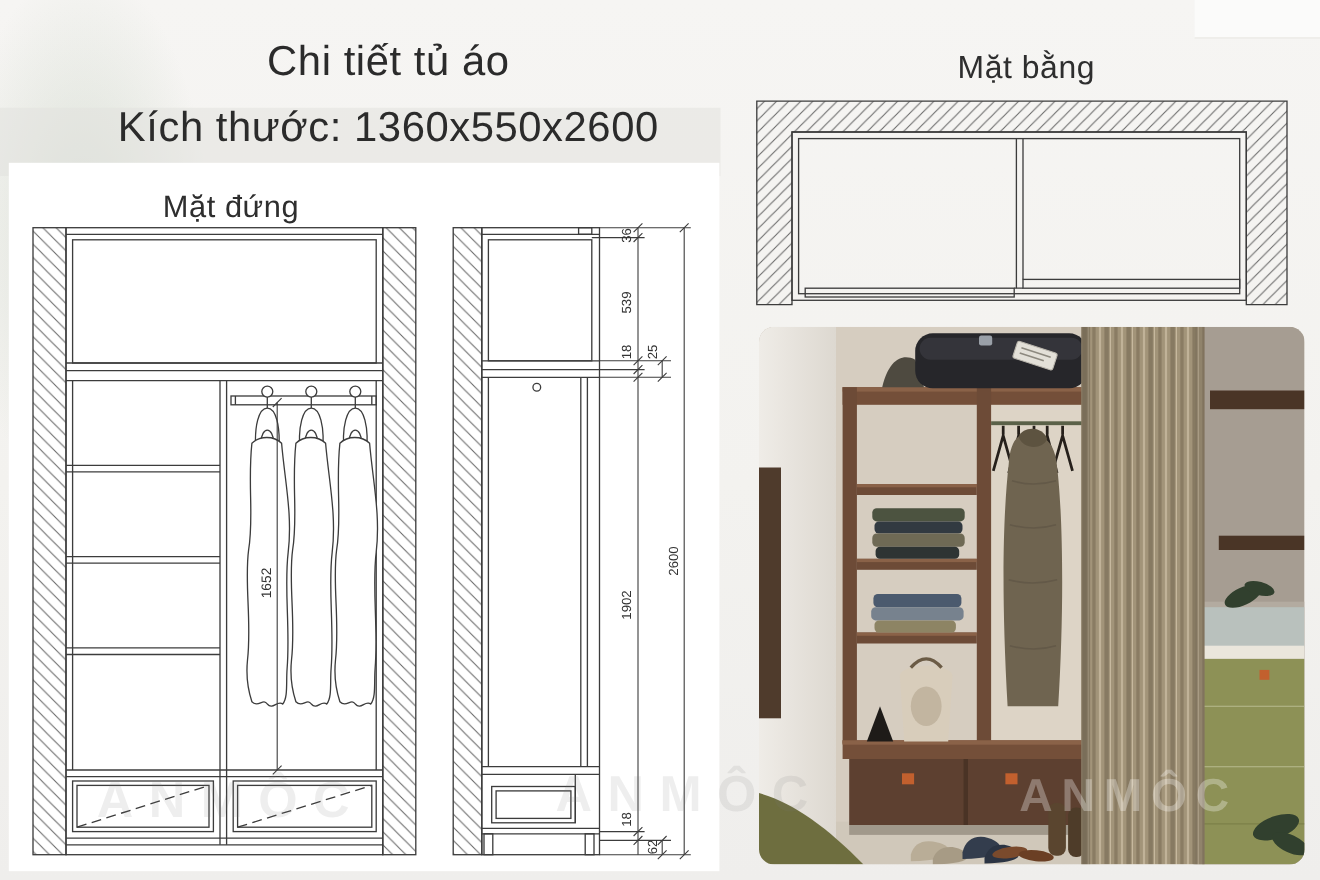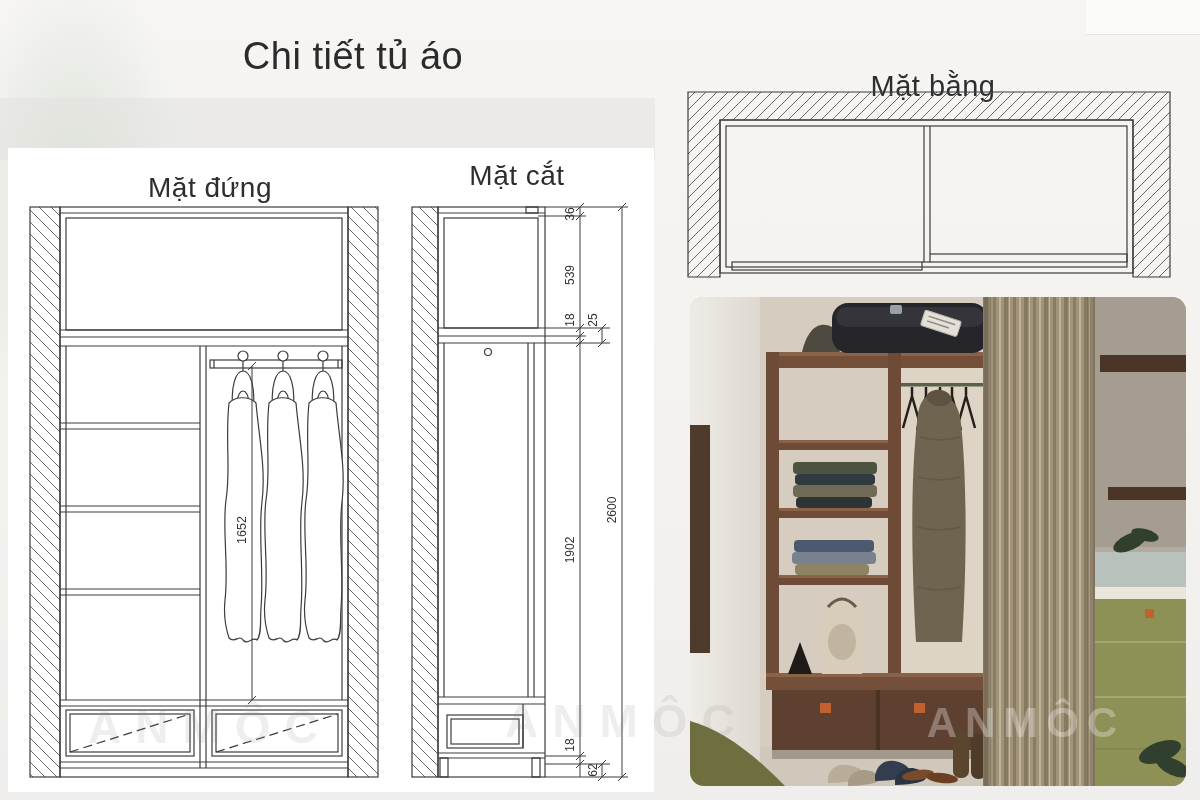--- a/index.html
+++ b/index.html
@@ -10,44 +10,44 @@
   }
   .blob-green{position:absolute;left:-40px;top:-30px;width:230px;height:480px;
     background:radial-gradient(closest-side,rgba(186,200,182,.45),rgba(186,200,182,0));}
   .frame-tr{position:absolute;left:1086px;top:0;width:114px;height:34px;background:#fbfbfa;border-bottom:1px solid #e6e4e0;}
   .soft-band{position:absolute;left:0;top:98px;width:655px;height:62px;background:rgba(226,225,222,.55);}
   .drawing-panel{position:absolute;left:8px;top:148px;width:646px;height:644px;background:#ffffff;}
   .title-wrap{position:absolute;left:43px;top:26px;width:620px;text-align:center;line-height:60px;font-size:38px;color:#2b2b2b;letter-spacing:.5px;}
   .view-label{position:absolute;width:200px;text-align:center;font-size:28px;color:#2e2e2e;letter-spacing:.5px;}
   .lbl-elev{left:110px;top:172px;}
   .lbl-sect{left:417px;top:160px;}
-  .lbl-plan{left:833px;top:46px;font-size:29px;margin-top:24px;}
+  .lbl-plan{left:833px;top:46px;font-size:29px;}
   .dwg{position:absolute;}
   .photo{position:absolute;left:690px;top:297px;width:496px;height:489px;border-radius:14px;overflow:hidden;}
   .wm{position:absolute;font-size:46px;font-weight:bold;letter-spacing:14px;color:rgba(120,120,120,.13);white-space:nowrap;}
   .wm1{left:88px;top:700px;}
   .wm2{left:505px;top:694px;}
   svg text{font-family:"Liberation Sans","DejaVu Sans",sans-serif;}
 </style>
 </head>
 <body>
 
 <div class="stage">
 
   <div class="blob-green"></div>
   <div class="frame-tr"></div>
   <div class="soft-band"></div>
   <div class="drawing-panel"></div>
 
   <div class="title-wrap">
     <div>Chi tiết tủ áo</div>
+    <div>Kích thước: 1360x550x2600</div>
   </div>
 
   <div class="view-label lbl-elev">Mặt đứng</div>
-  <div class="view-label lbl-sect">Mặt cắt</div>
   <div class="view-label lbl-plan">Mặt bằng</div>
 
   <svg class="dwg" style="left:20px;top:200px" width="360" height="585" viewBox="0 0 360 585">
     <defs>
       <pattern id="hE" width="12" height="12" patternUnits="userSpaceOnUse">
         <path d="M-3,9 L9,21 M0,0 L12,12 M9,-3 L21,9" stroke="#6a6a6a" stroke-width="1" fill="none"></path>
       </pattern>
     </defs>
     <g stroke="#3c3c3c" stroke-width="1.2" fill="none">
       <g>

